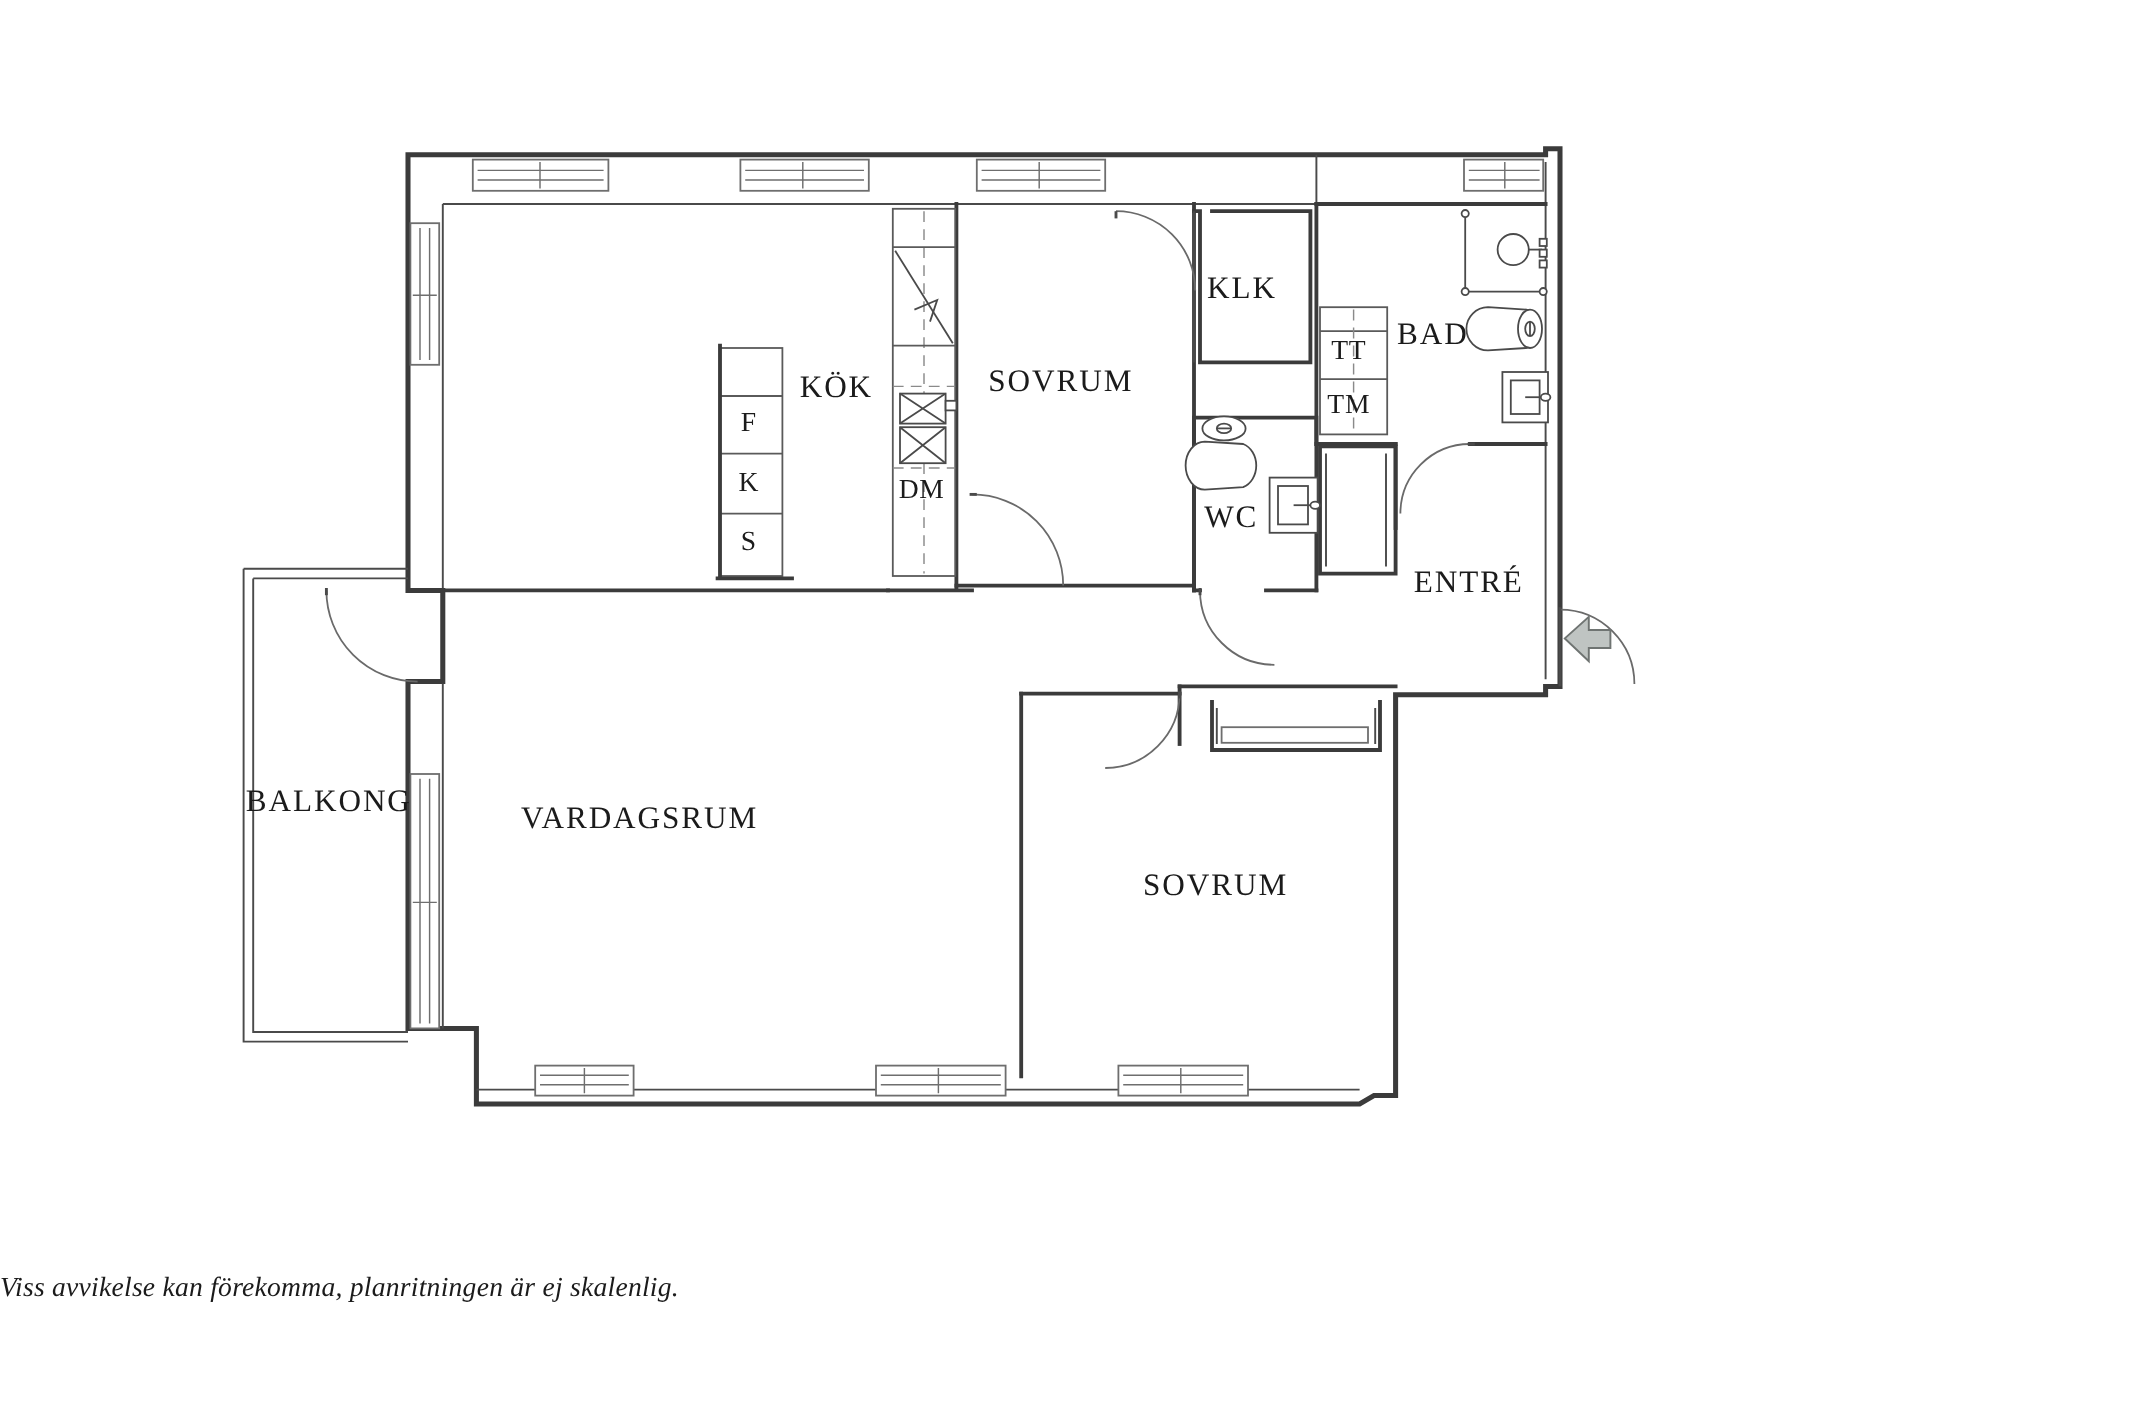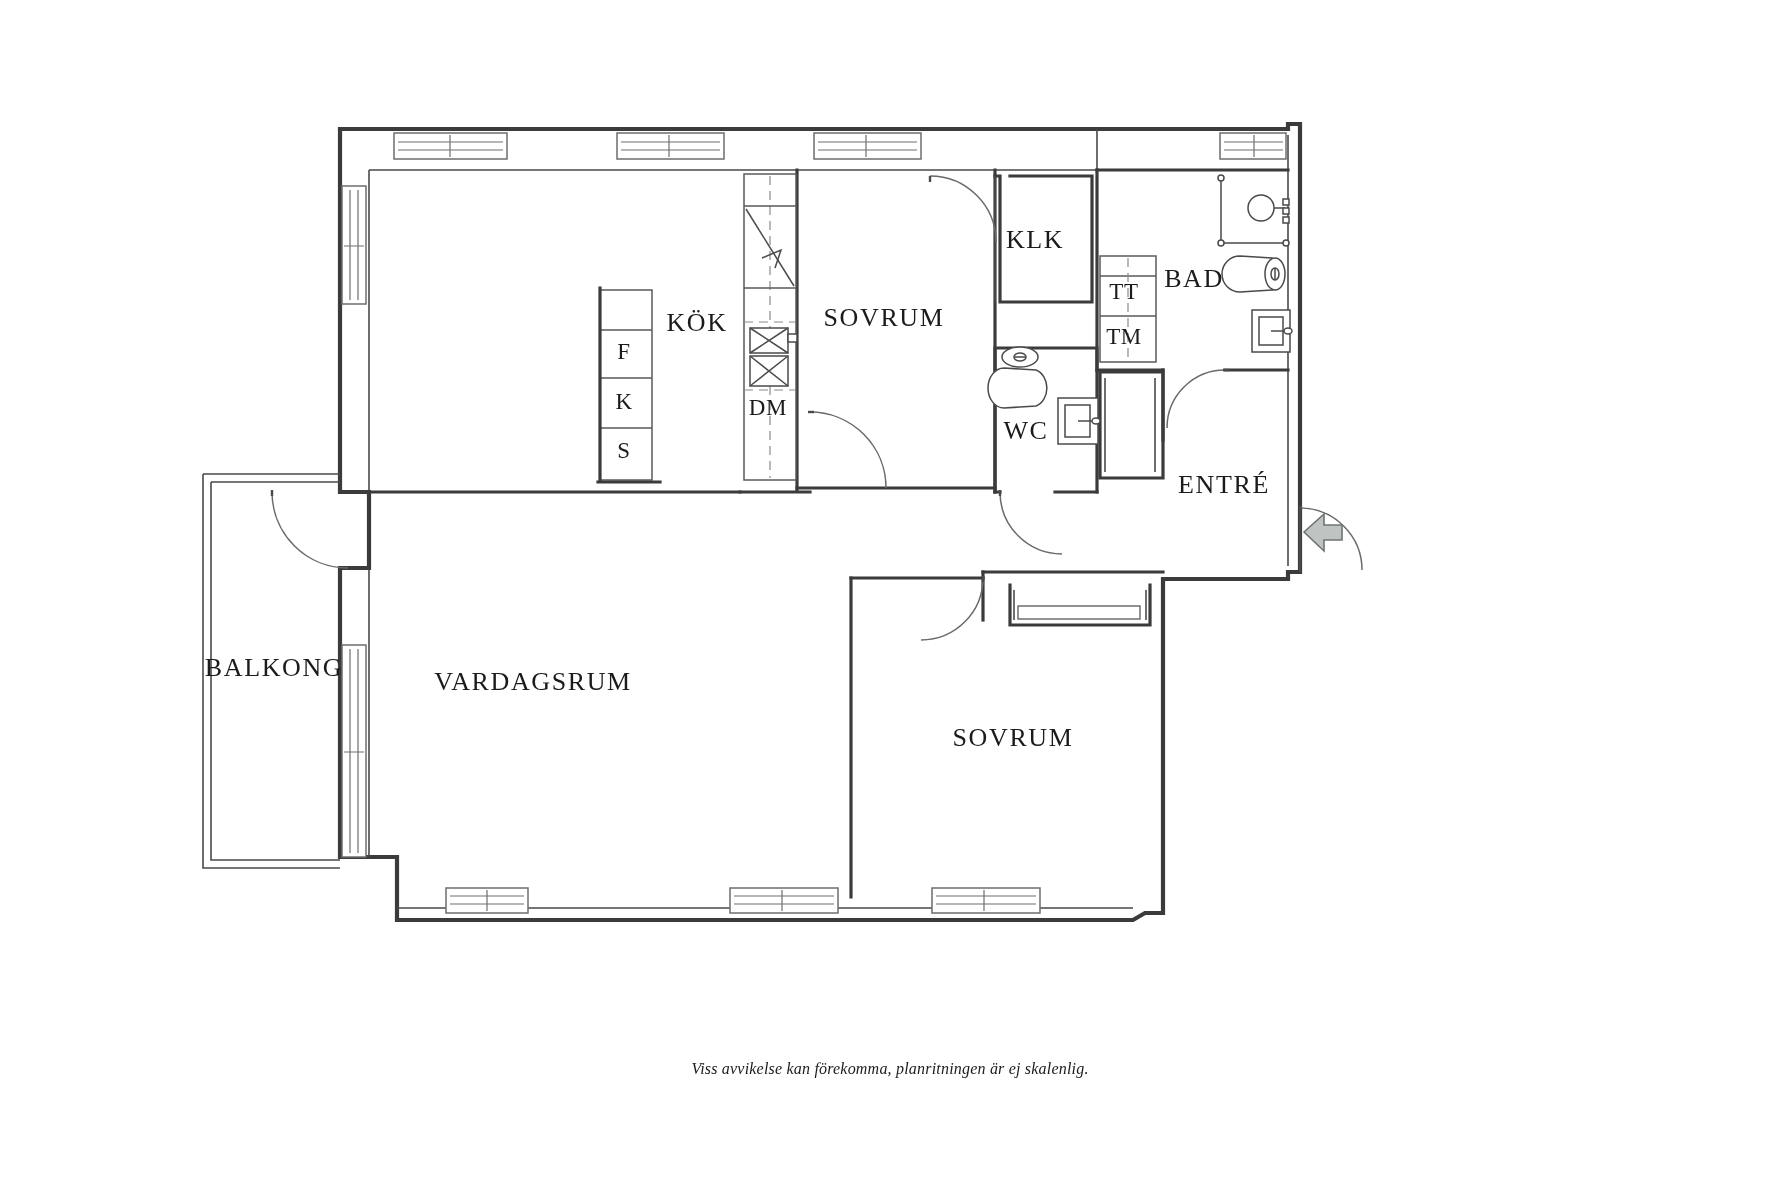--- a/index.html
+++ b/index.html
@@ -115,24 +115,23 @@
     fill: #1b1b1b;
     letter-spacing: 0.6px;
     text-anchor: middle;
     dominant-baseline: middle;
   }
   #disclaimer {
     position: absolute;
     left: 0;
     top: 1060px;
     width: 1780px;
-    text-align: center;
     font-family: "Liberation Serif", serif;
     font-style: italic;
-    font-size: 16px;
+    font-size: 23px;
     color: #1b1b1b;
     letter-spacing: 0.2px;
   }
 </style>
 </head>
 <body>
 
 <div id="floorplan-page">
 
   <svg id="plan-svg" viewBox="0 0 1780 1187">

